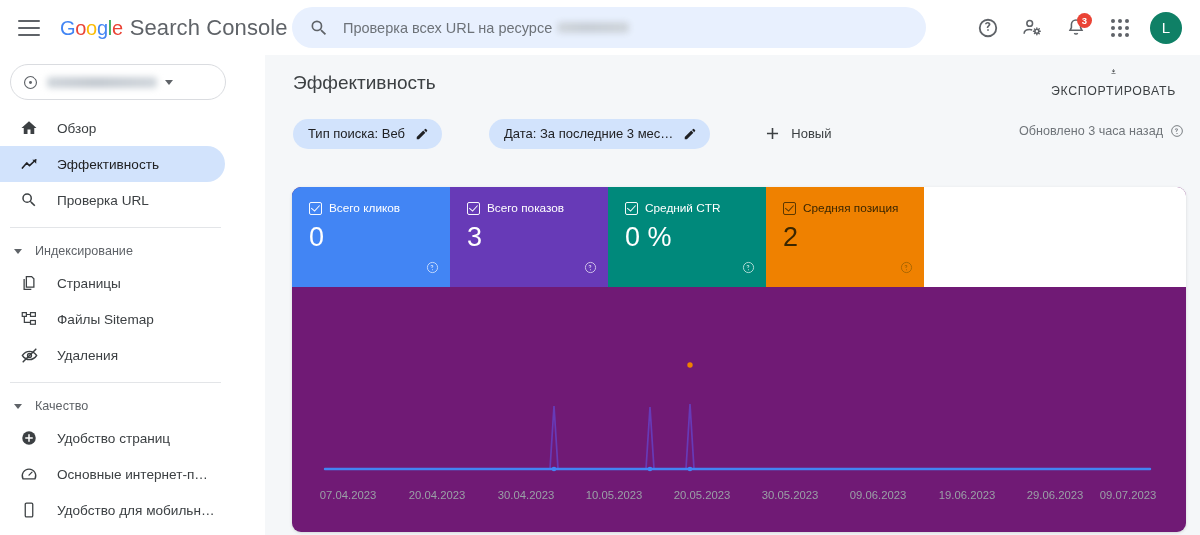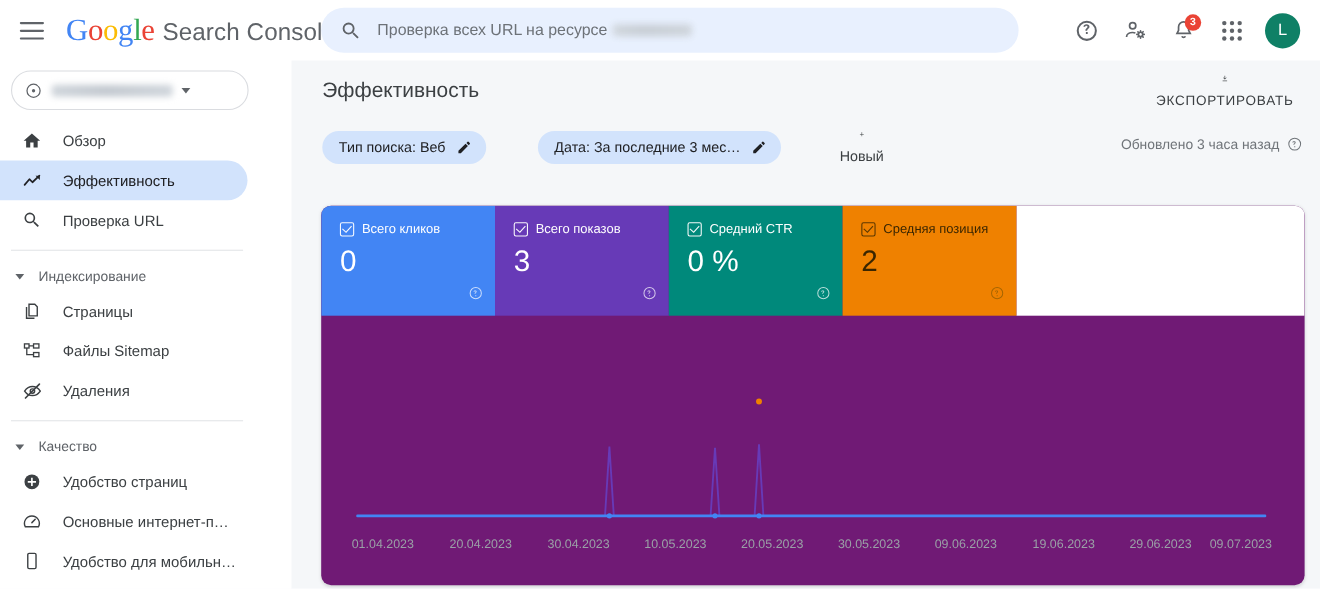--- a/index.html
+++ b/index.html
@@ -20,21 +20,21 @@
   }
   .hamburger {
     width: 22px; height: 16px;
     margin-left: 18px; margin-right: 20px;
     display: flex; flex-direction: column; justify-content: space-between;
     cursor: pointer;
   }
   .hamburger span { display: block; height: 2px; width: 22px; background: #5f6368; border-radius: 1px; }
 
   .brand { display: flex; align-items: baseline; font-size: 22px; letter-spacing: .1px; white-space: nowrap; }
-  .brand .g-logo { font-size: 28px; font-weight: 400; letter-spacing: -.3px; font-family: Liberation Serif, serif; }
+  .brand .g-logo { font-size: 20px; font-weight: 400; letter-spacing: -.3px; }
   .brand .g-logo i { font-style: normal; }
   .brand .sc-text { margin-left: 7px; color: #5f6368; font-size: 22px; font-weight: 400; }
 
   .searchwrap {
     position: absolute; left: 292px; top: 7px;
     width: 634px; height: 41px;
     background: #e8f0fe; border-radius: 21px;
     display: flex; align-items: center; cursor: text;
   }
   .searchwrap svg { margin-left: 17px; margin-right: 14px; flex: 0 0 auto; }
@@ -131,21 +131,21 @@
   .filterbar { height: 47px; display: flex; align-items: center; padding-left: 28px; position: relative; gap: 35px; }
   .chip {
     height: 30px; border-radius: 15px; background: #d2e3fc;
     display: flex; align-items: center; gap: 10px;
     padding: 0 13px 0 15px; margin-right: 12px;
     font-size: 13px; color: #202124; cursor: pointer; white-space: nowrap;
   }
   .chip-new {
     display: flex; align-items: center; gap: 9px;
     height: 30px; padding: 0 12px 0 6px;
-    font-size: 13px; color: #3c4043; cursor: pointer; border-radius: 15px; flex-direction: column;
+    font-size: 13px; color: #3c4043; cursor: pointer; border-radius: 15px;
   }
   .updated {
     position: absolute; right: 16px; top: 14px;
     display: flex; align-items: center; gap: 7px;
     color: #70757a; font-size: 12.6px;
   }
 
   
   .panel {
     position: absolute; left: 27px; top: 132px;
@@ -489,21 +489,21 @@
         <line x1="33" y1="182" x2="858" y2="182" stroke="#4285f4" stroke-width="2.4" stroke-linecap="round"></line>
 
         <circle cx="262" cy="182" r="2.3" fill="#4285f4"></circle>
         <circle cx="358" cy="182" r="2.3" fill="#4285f4"></circle>
         <circle cx="398" cy="182" r="2.3" fill="#4285f4"></circle>
 
         <circle cx="398" cy="78" r="2.7" fill="#ef8100"></circle>
       </svg>
 
       <div class="xlabels">
-        <span style="left:56px">01.04.2023</span>
+        <span style="left:56px">07.04.2023</span>
         <span style="left:145px">20.04.2023</span>
         <span style="left:234px">30.04.2023</span>
         <span style="left:322px">10.05.2023</span>
         <span style="left:410px">20.05.2023</span>
         <span style="left:498px">30.05.2023</span>
         <span style="left:586px">09.06.2023</span>
         <span style="left:675px">19.06.2023</span>
         <span style="left:763px">29.06.2023</span>
         <span style="left:836px">09.07.2023</span>
       </div>

